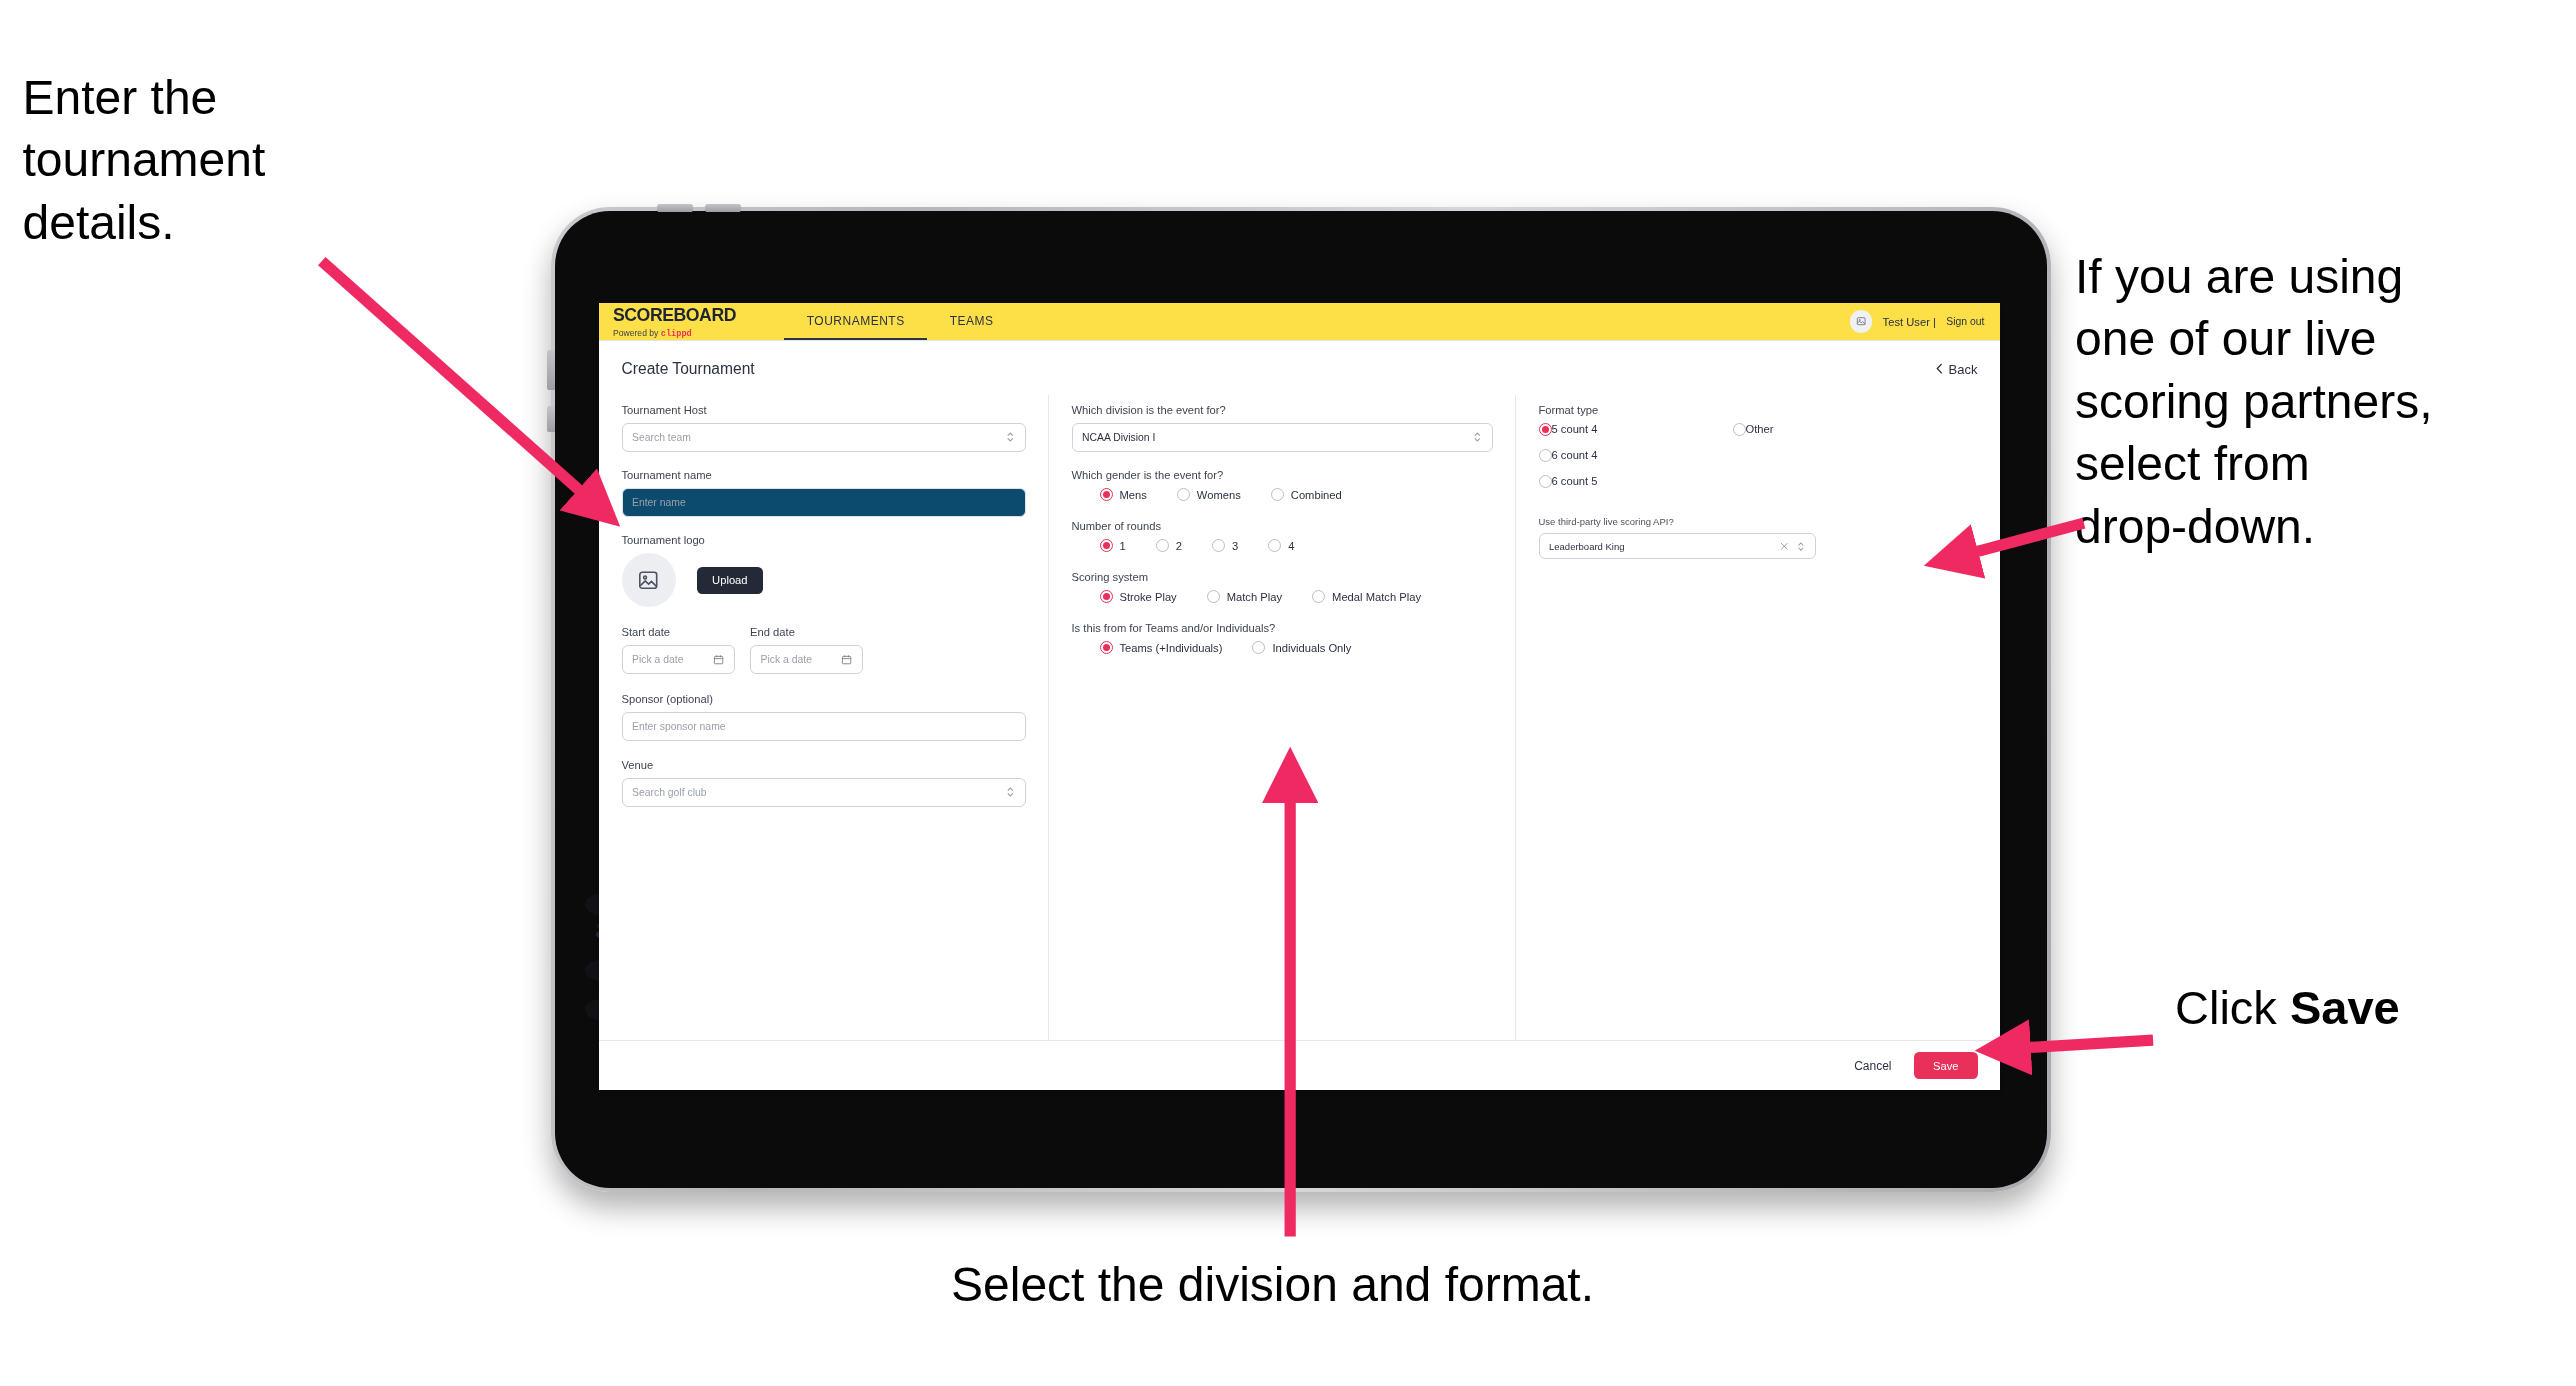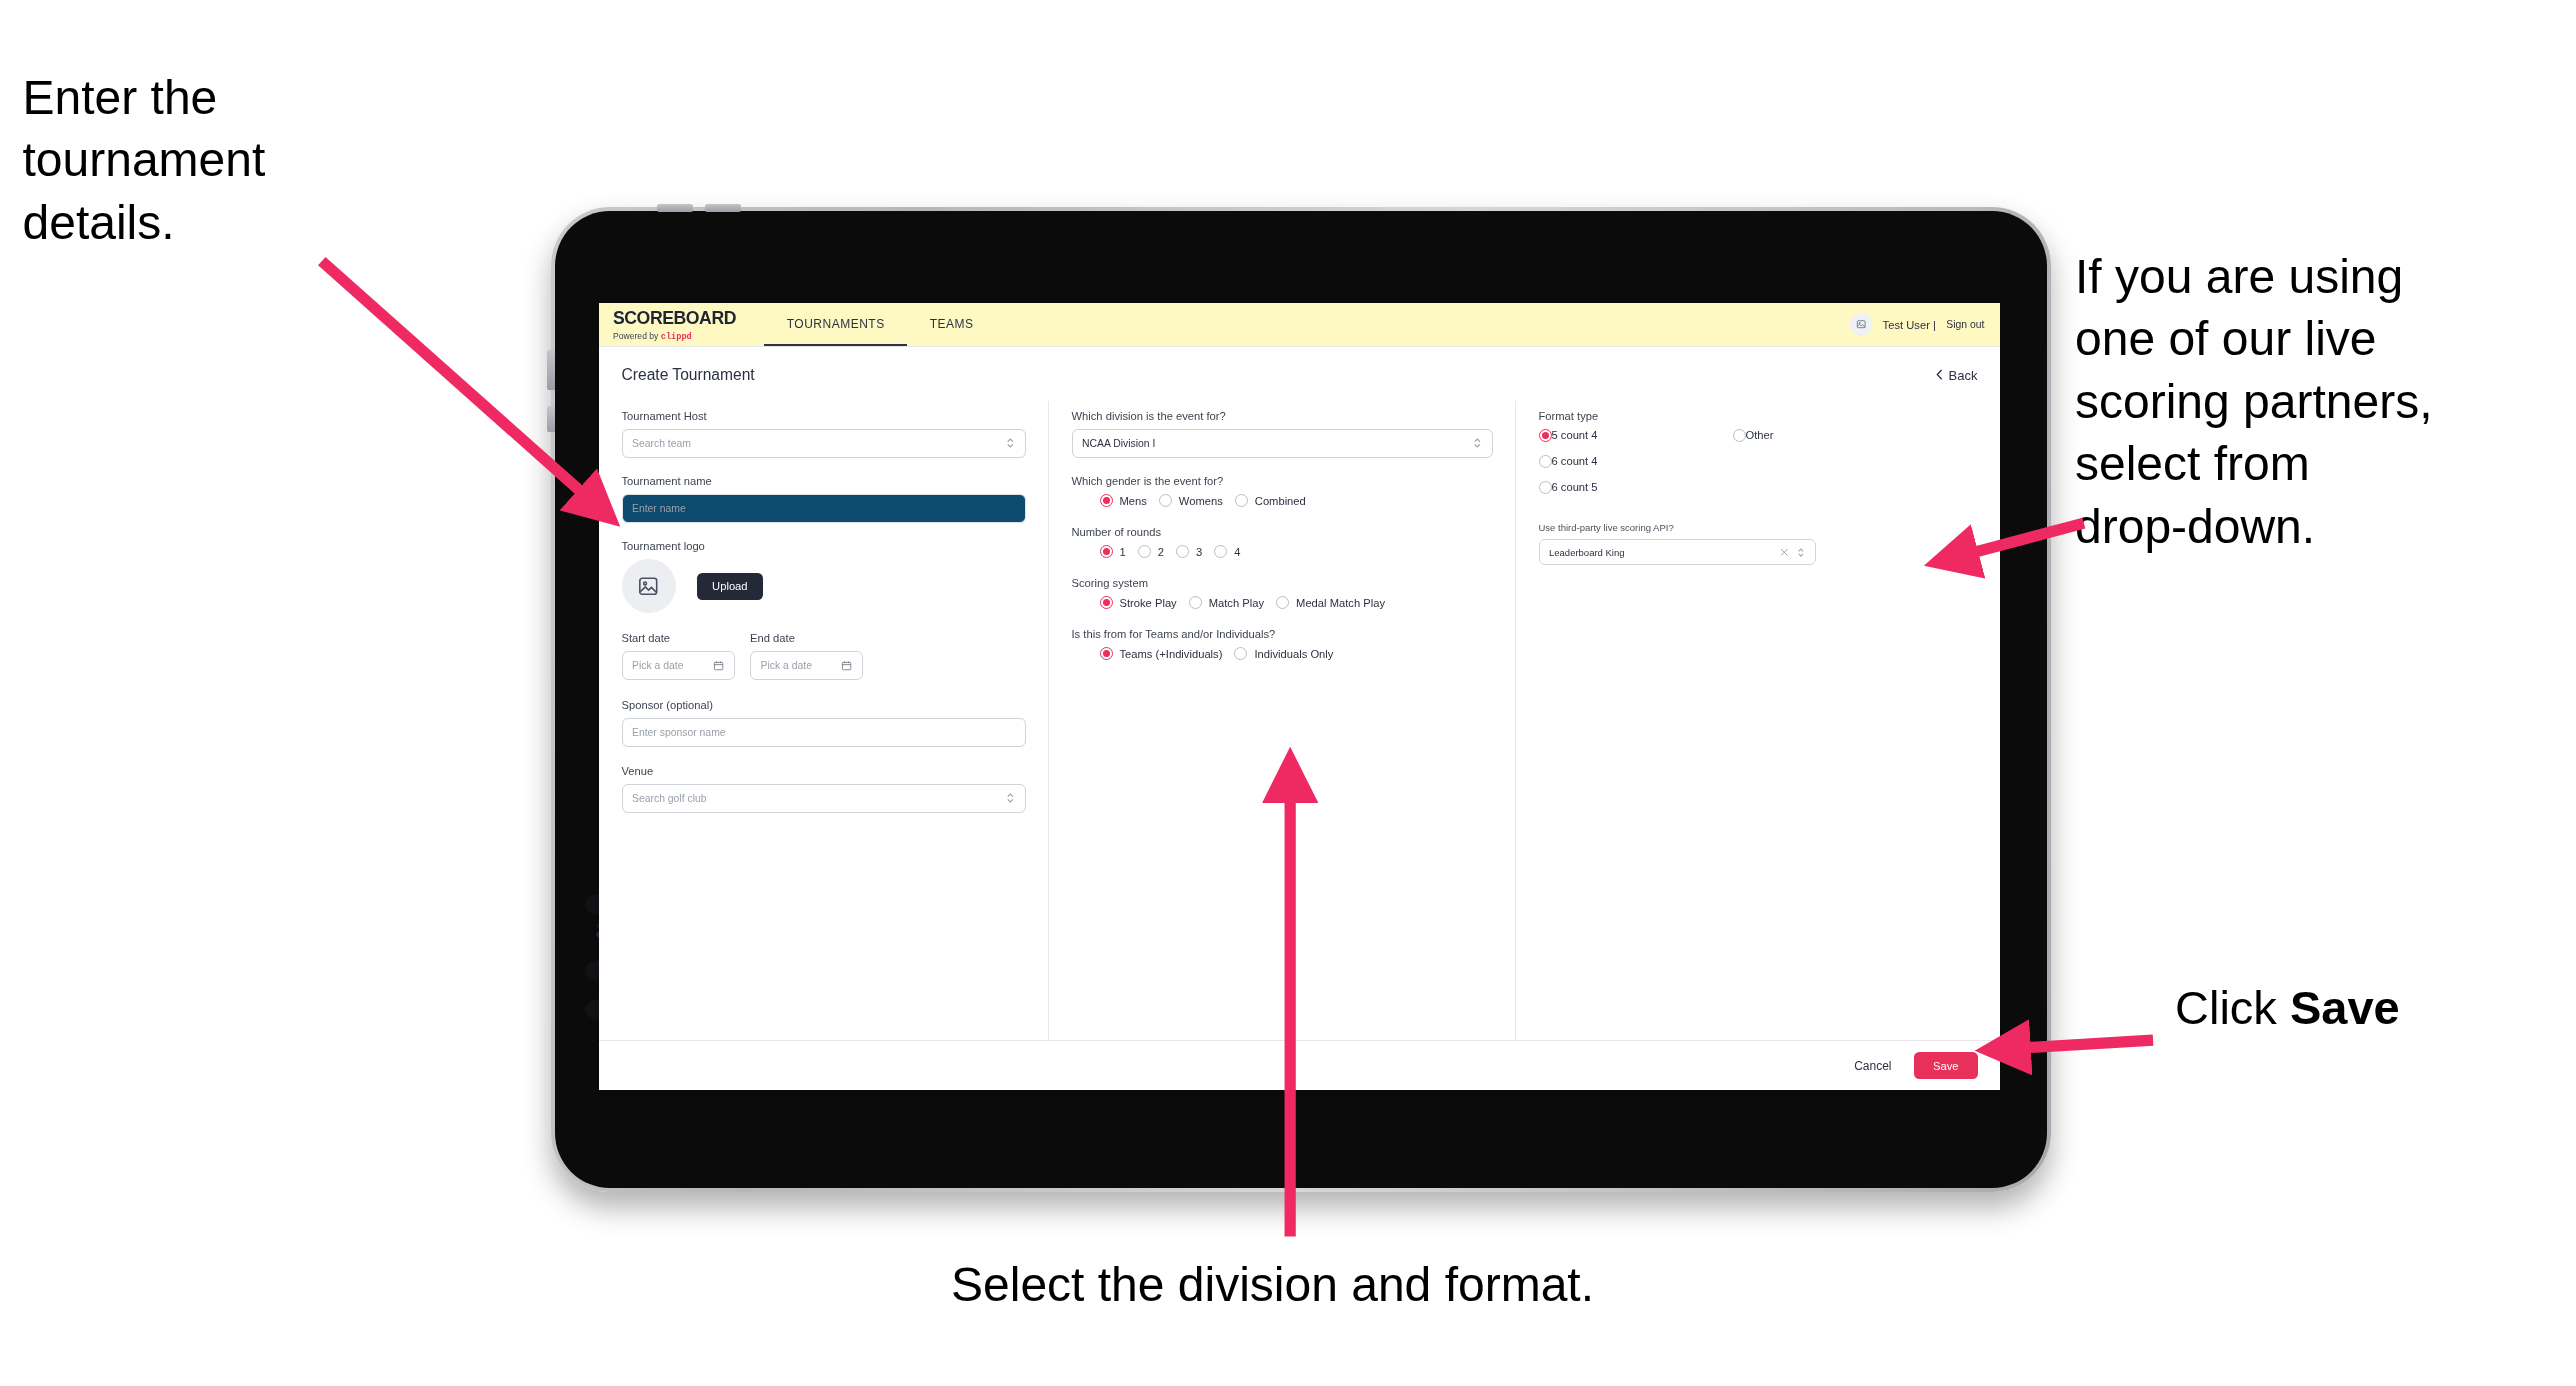--- a/index.html
+++ b/index.html
@@ -61,23 +61,24 @@
   .app {
     position: absolute; left: 599px; top: 303px;
     width: 1401px; height: 787px;
     background: #ffffff;
     display: flex; flex-direction: column;
     box-shadow: 0 1.7px 5.2px rgba(0,0,0,.08);
   }
 
   
   .topbar {
-    height: 44px; display: flex; align-items: stretch;
+    height: 38px; display: flex; align-items: stretch;
     border-bottom: 0.9px solid #e3e5e8;
-    background: #fef9c3;
+    background: #fde047;
+    gap: 20px;
   }
   .brand { display: flex; flex-direction: column; justify-content: center; padding: 0 19px 0 14px; }
   .brand-title {
     font-size: 19px; font-weight: 700; letter-spacing: -0.5px;
     color: #1f2533; font-family: "Liberation Sans", sans-serif;
     transform: scaleX(0.93); transform-origin: left center;
   }
   .brand-sub { font-size: 8.6px; color: #3b4252; margin-top: 1.7px; }
   .brand-sub .clippd { color: #e8305a; font-weight: 700; font-family: Liberation Mono, monospace; }
   .nav-tabs { display: flex; align-items: stretch; }
@@ -130,21 +131,21 @@
     display: flex; align-items: center; justify-content: center; color: #4b5260;
   }
   .upload-btn {
     background: #232936; color: #fff; font-size: 11.2px;
     padding: 7.8px 15.6px; border-radius: 5.2px; cursor: pointer;
   }
   .date-row { display: flex; gap: 15.6px; margin-bottom: 19px; }
   .date-col { width: 113px; }
 
   
-  .radio-row { display: flex; align-items: center; gap: 12px; margin-bottom: 19px; flex-wrap: wrap; padding-left: 28px; }
+  .radio-row { display: flex; align-items: center; gap: 30px; margin-bottom: 19px; flex-wrap: wrap; padding-left: 28px; }
   .radio-item { display: flex; align-items: center; gap: 7px; cursor: pointer; font-size: 11.2px; color: #2b3140; }
   .dot {
     width: 13px; height: 13px; border-radius: 50%;
     border: 1.3px solid #b9bec6; background: #fff;
     display: flex; align-items: center; justify-content: center;
     flex: 0 0 auto;
   }
   .dot.on { border-color: #e8305a; }
   .dot.on::after { content: ""; width: 7px; height: 7px; border-radius: 50%; background: #e8305a; }
 

